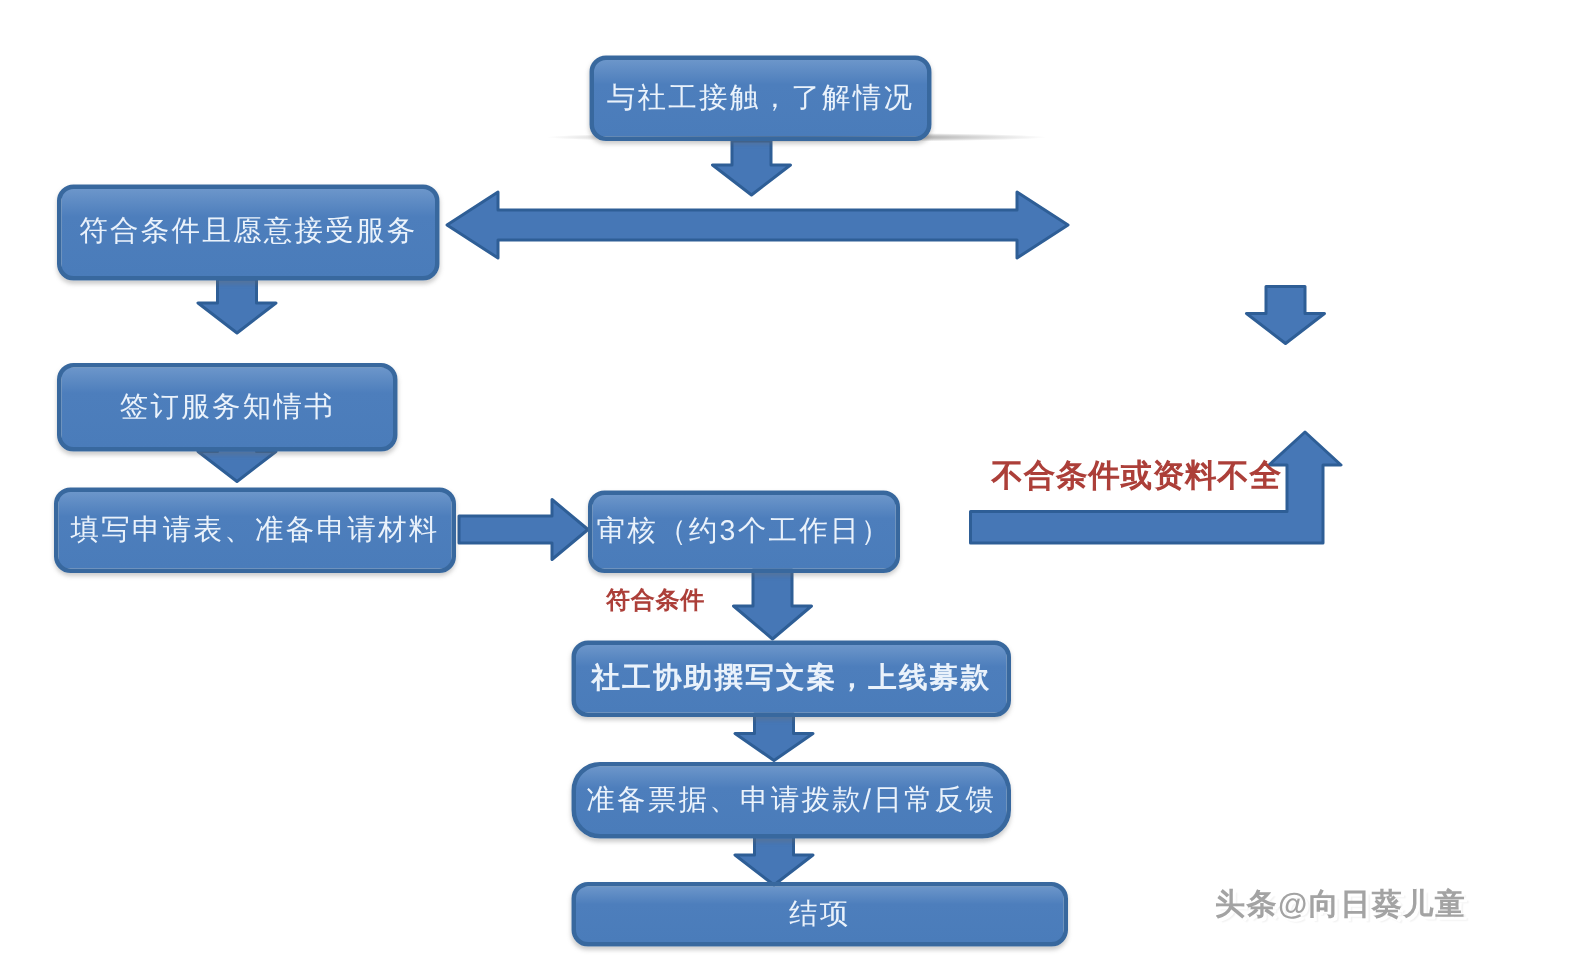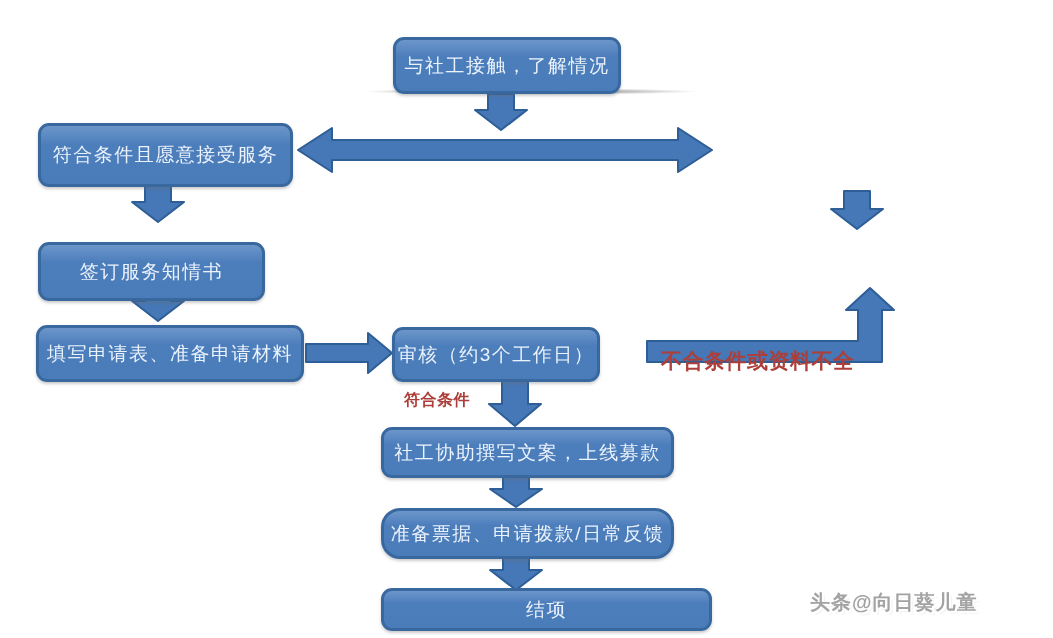--- a/index.html
+++ b/index.html
@@ -25,21 +25,21 @@
   }
   .node.green {
     background:linear-gradient(180deg,#bc
 d187 0%, #a6c263 35%, #a3bf64 100%);
     background:linear-gradient(180deg,#bcd187 0%, #a6c263 35%, #a3bf64 100%);
     border-color:#7E9A44; color:#F4F8E8;
   }
   .red-label {
     position:absolute; z-index:3; color:#AC3F39; font-weight:bold; white-space:nowrap;
   }
-  .red-label.reject { left:661px; top:303px; font-size:21px; letter-spacing:0.5px;margin-top:44px; }
+  .red-label.reject { left:661px; top:303px; font-size:21px; letter-spacing:0.5px; }
   .red-label.qualify { left:404px; top:390px; font-size:16px; letter-spacing:0.5px; }
   .watermark {
     position:absolute; z-index:3; left:810px; top:589px; width:235px;
     font-size:20px; font-weight:bold; letter-spacing:1px; white-space:nowrap;
     color:#a3a3a3; text-shadow:2px 2px 0 #ffffff, 3px 3px 1px #f2f2f2;
   }
 </style>
 </head>
 <body>
 
@@ -77,21 +77,21 @@
   <div class="node" style="left:393px; top:37px; width:228px; height:57px;">与社工接触，了解情况</div>
 
 
 
   <div class="node" style="left:38px; top:212px; width:227px; height:59px;margin-top:30px;">签订服务知情书</div>
 
   <div class="node" style="left:36px; top:325px; width:268px; height:57px;">填写申请表、准备申请材料</div>
 
   <div class="node" style="left:392px; top:327px; width:208px; height:55px;">审核（约3个工作日）</div>
 
-  <div class="node" style="left:381px; top:427px; width:293px; height:51px;">社工协助撰写文案，上线募款</div>
+  <div class="node" style="left:381px; top:427px; width:293px; height:51px;font-weight:bold;">社工协助撰写文案，上线募款</div>
 
   <div class="node" style="left:381px; top:508px; width:293px; height:51px;border-radius:19px;">准备票据、申请拨款/日常反馈</div>
 
   <div class="node" style="left:381px; top:588px; width:331px; height:43px;">结项</div>
 
   <div class="red-label reject">不合条件或资料不全</div>
 
   <div class="red-label qualify">符合条件</div>
 
   <div class="watermark">头条@向日葵儿童</div>

